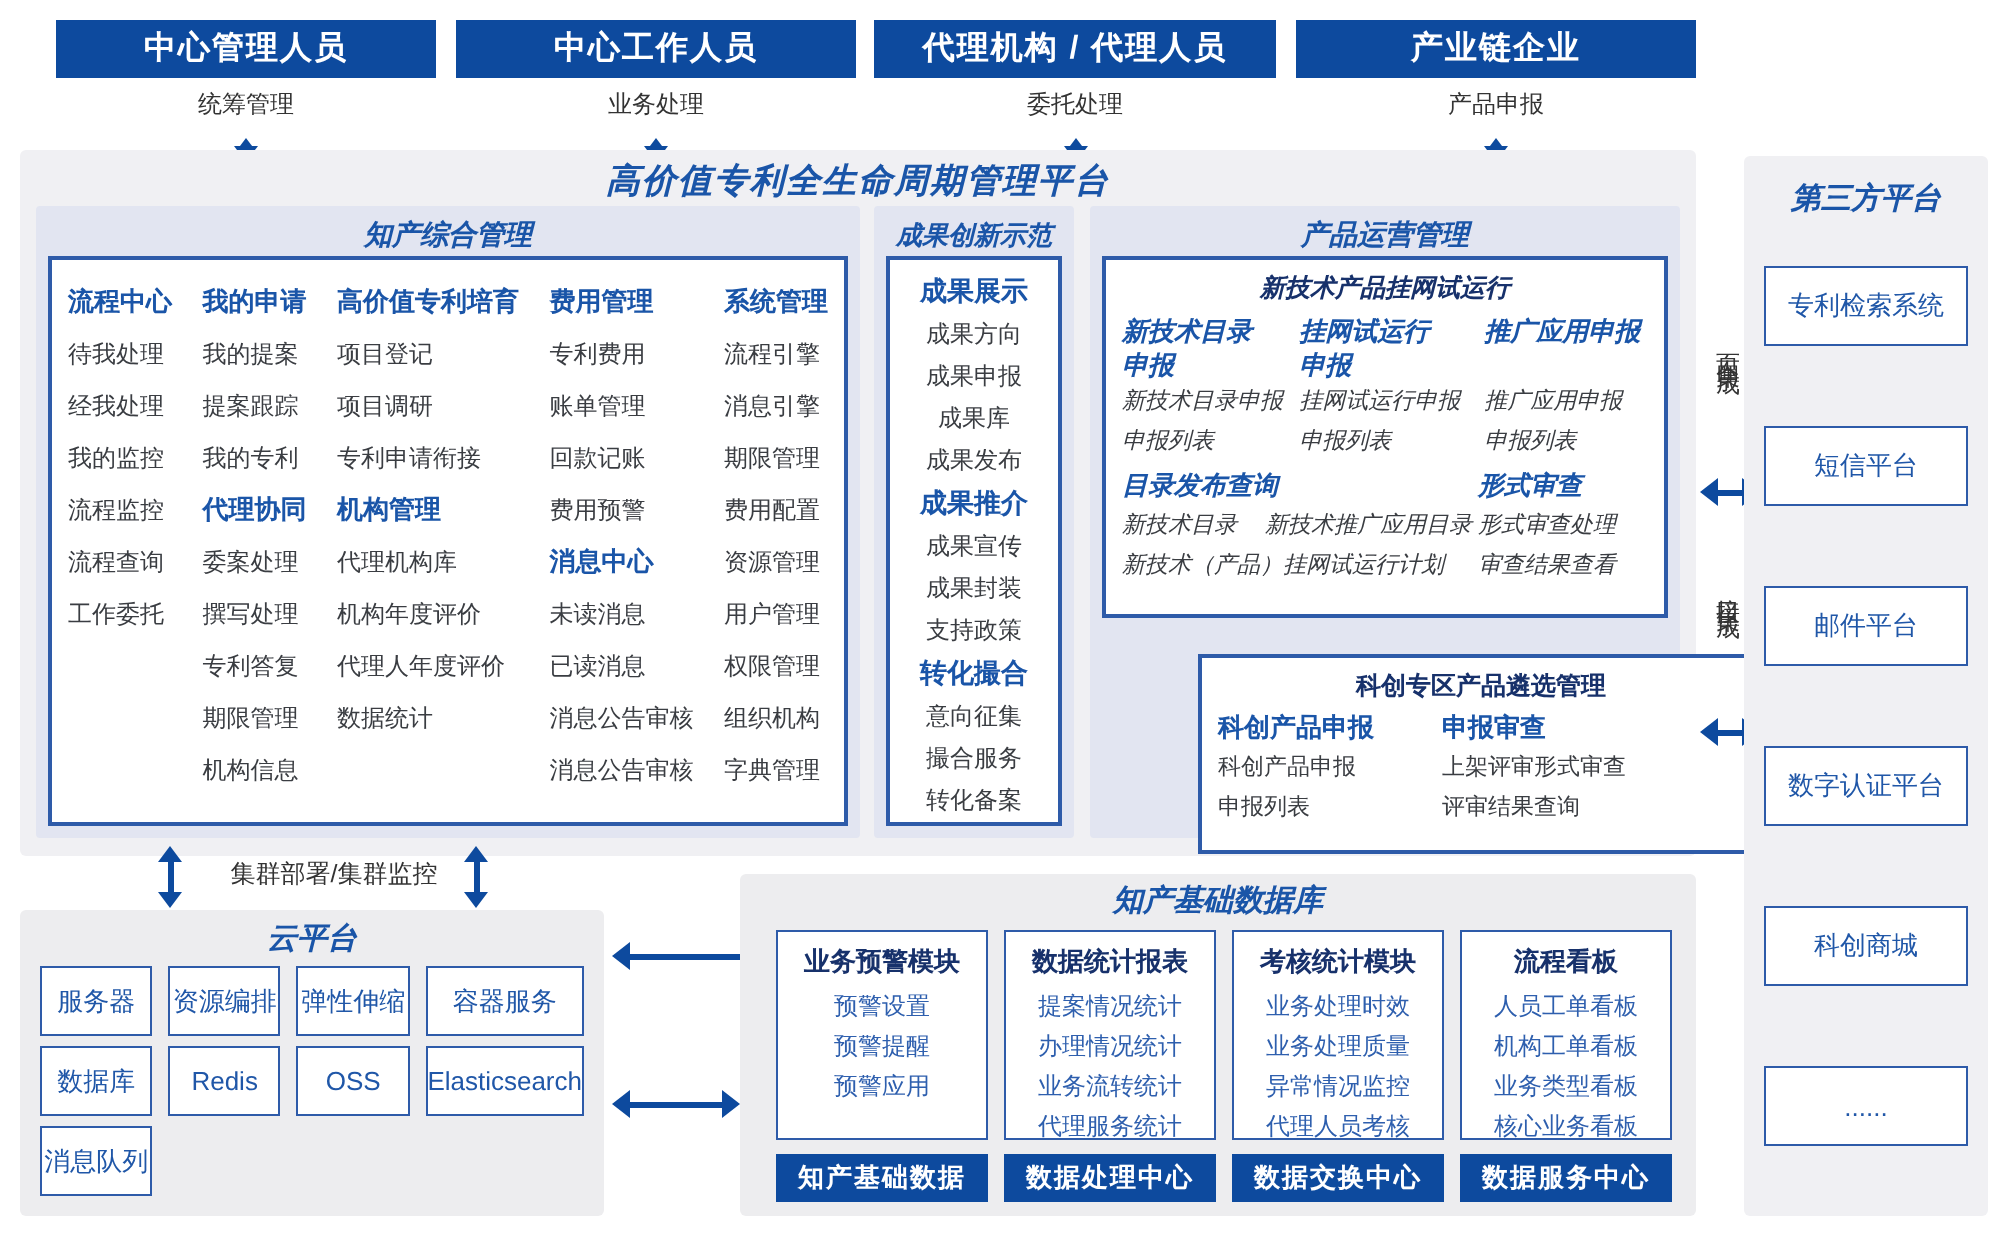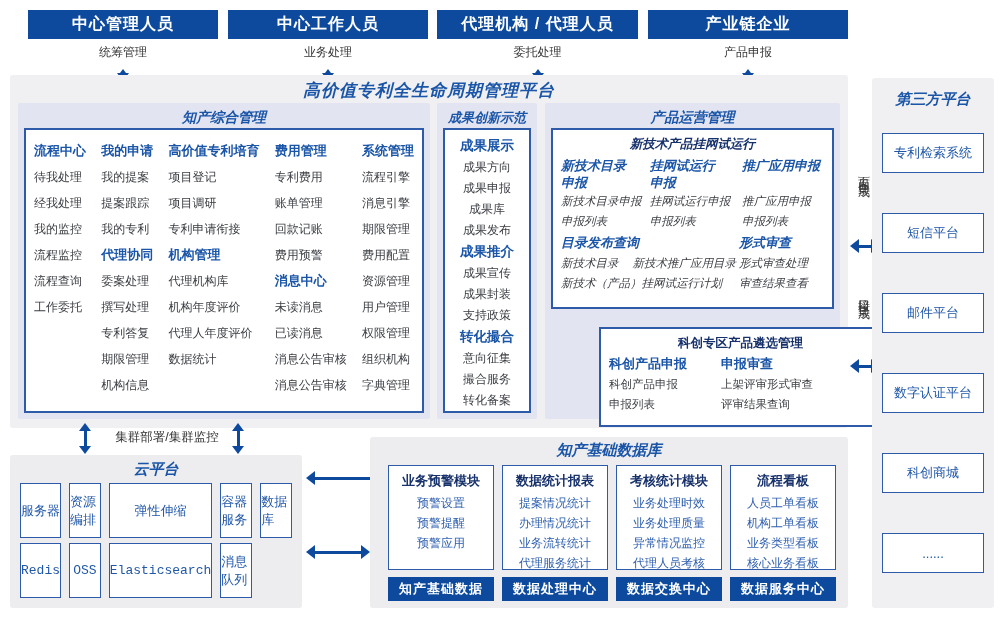--- a/index.html
+++ b/index.html
@@ -73,21 +73,21 @@
   .sidebar-list .item{height:40px;background:#fff;border:1.5px solid var(--border);color:#2057a8;
     font-size:13px;display:flex;align-items:center;justify-content:center;line-height:normal;}
 
   
   .cluster-text{position:absolute;left:100px;top:429px;width:134px;text-align:center;font-size:12.5px;color:#333;}
 
   
   .cloud{position:absolute;left:10px;top:455px;width:292px;height:153px;background:var(--graybg);border-radius:3px;}
   .cloud-title{position:absolute;left:0;right:0;top:5px;text-align:center;font-size:15px;font-weight:bold;font-style:italic;color:var(--blue);}
   .cloud-grid{position:absolute;left:10px;right:10px;top:28px;bottom:10px;display:grid;
-    grid-template-columns:repeat(5,1fr);grid-auto-rows:1fr;gap:5px 8px;font-family:Liberation Mono, monospace;}
+    grid-template-columns:repeat(4,1fr);grid-auto-rows:1fr;gap:5px 8px;}
   .cloud-grid .item{background:#fff;border:1.5px solid var(--border);color:#2057a8;font-size:13px;
     display:flex;align-items:center;justify-content:center;line-height:normal;}
 
   
   .db{position:absolute;left:370px;top:437px;width:478px;height:171px;background:var(--graybg);border-radius:3px;}
   .db-title{position:absolute;left:0;right:0;top:4px;text-align:center;font-size:15px;font-weight:bold;font-style:italic;color:var(--blue);}
   .db-module{position:absolute;top:28px;width:106px;}
   .db-box{height:105px;background:#fff;border:1.5px solid var(--border);text-align:center;padding-top:5px;}
   .db-box .mod-title{font-size:13px;font-weight:bold;color:#17316b;line-height:20px;margin-bottom:2px;}
   .db-box .item{font-size:12px;color:var(--mblue);line-height:20px;}

